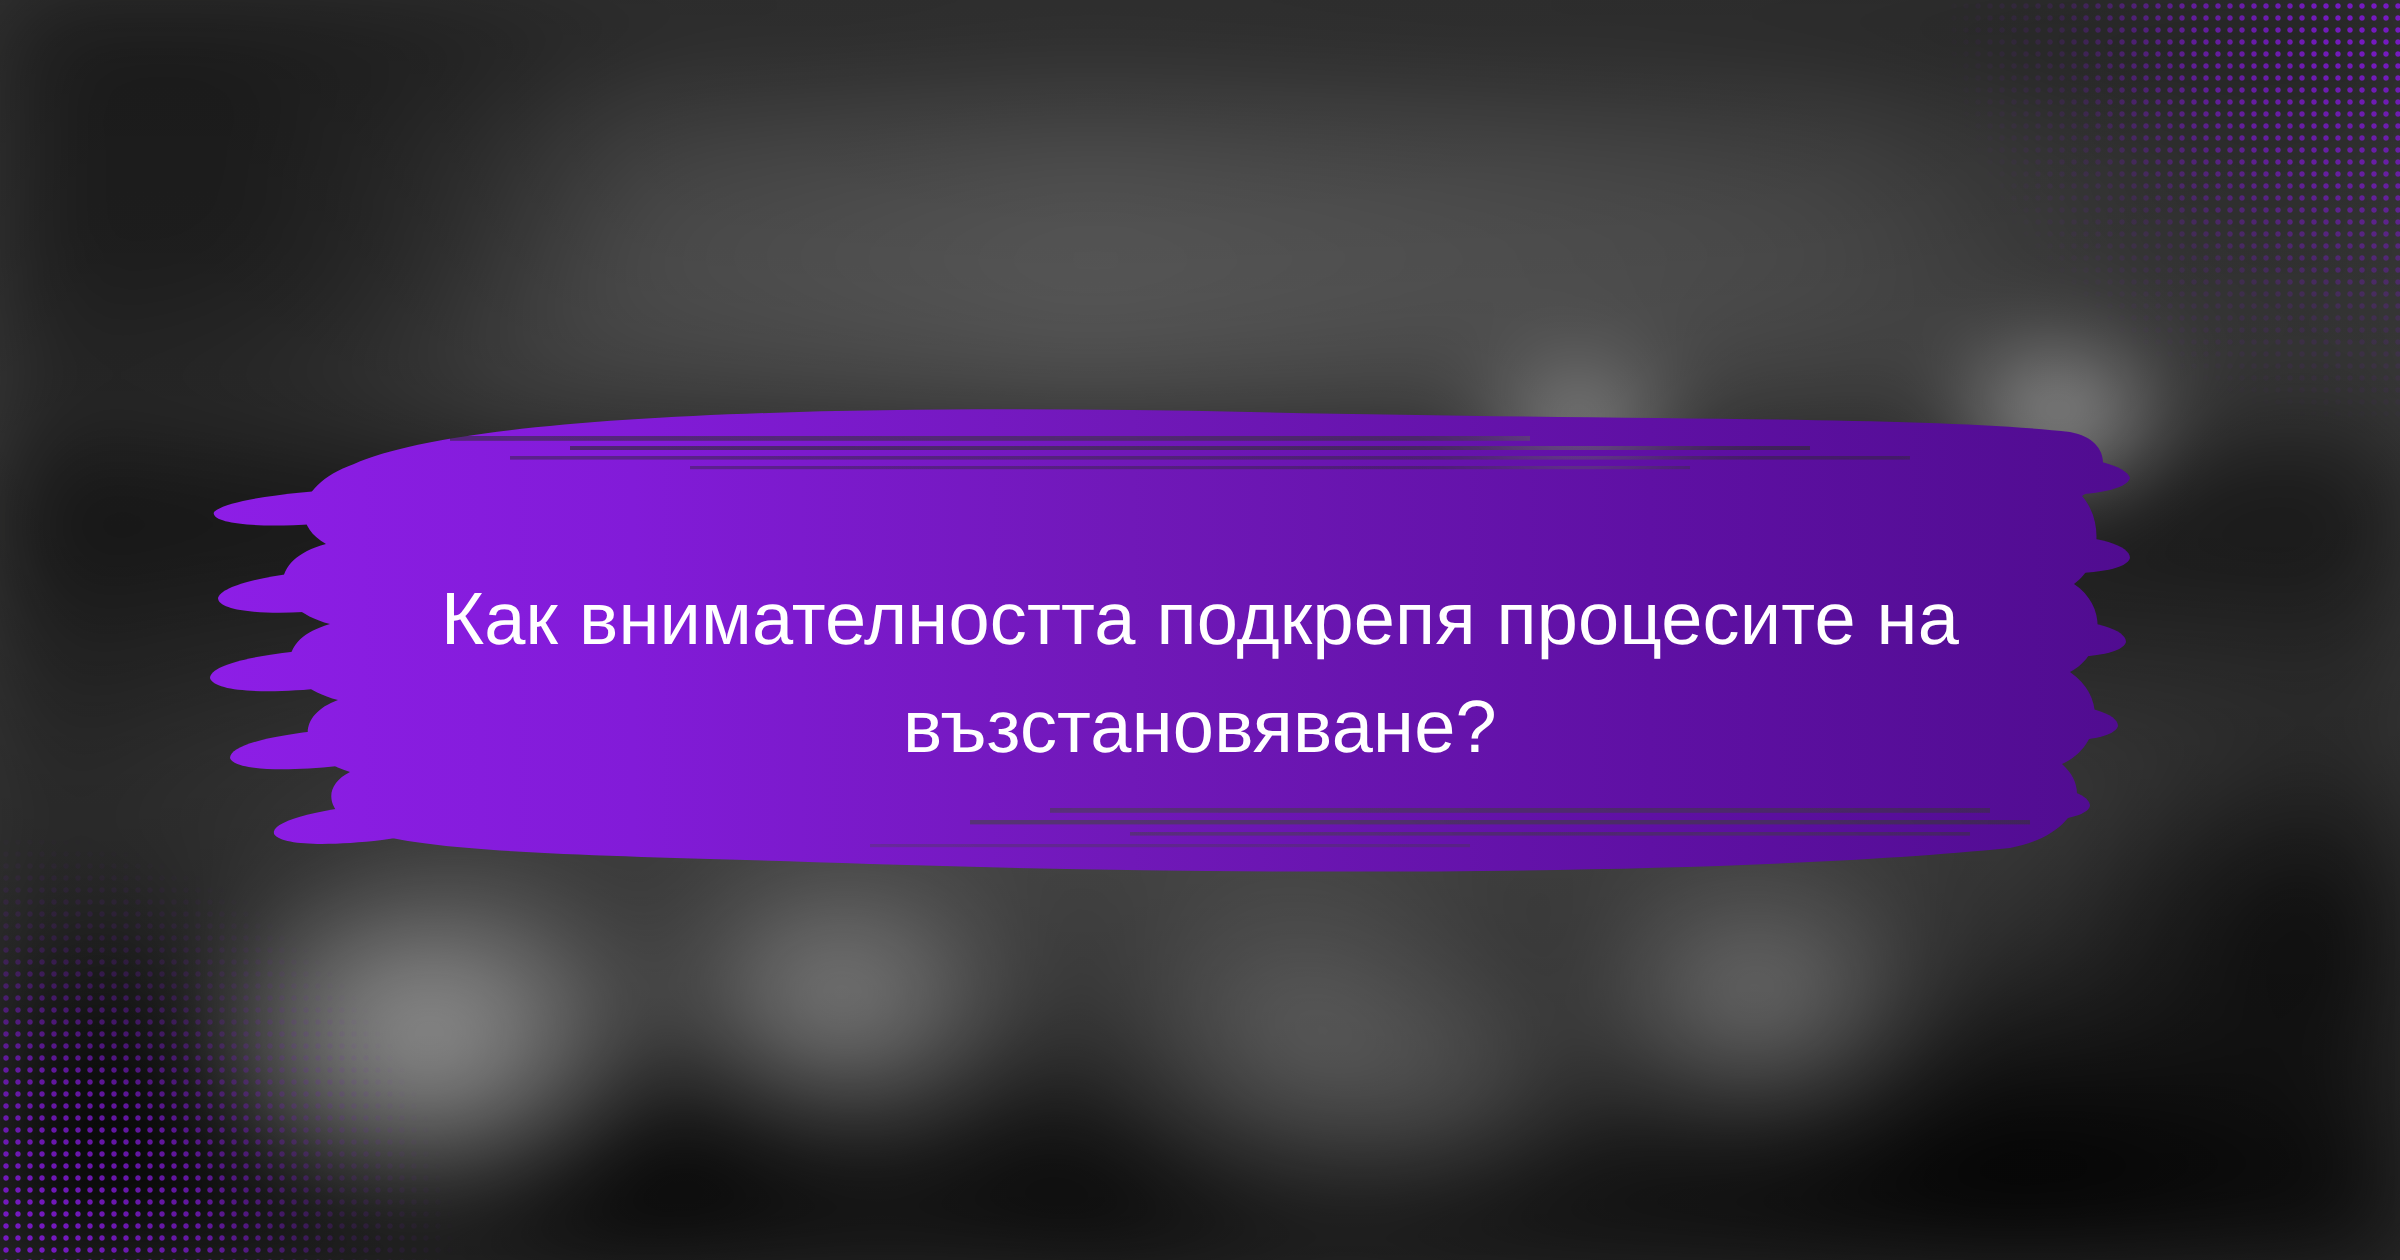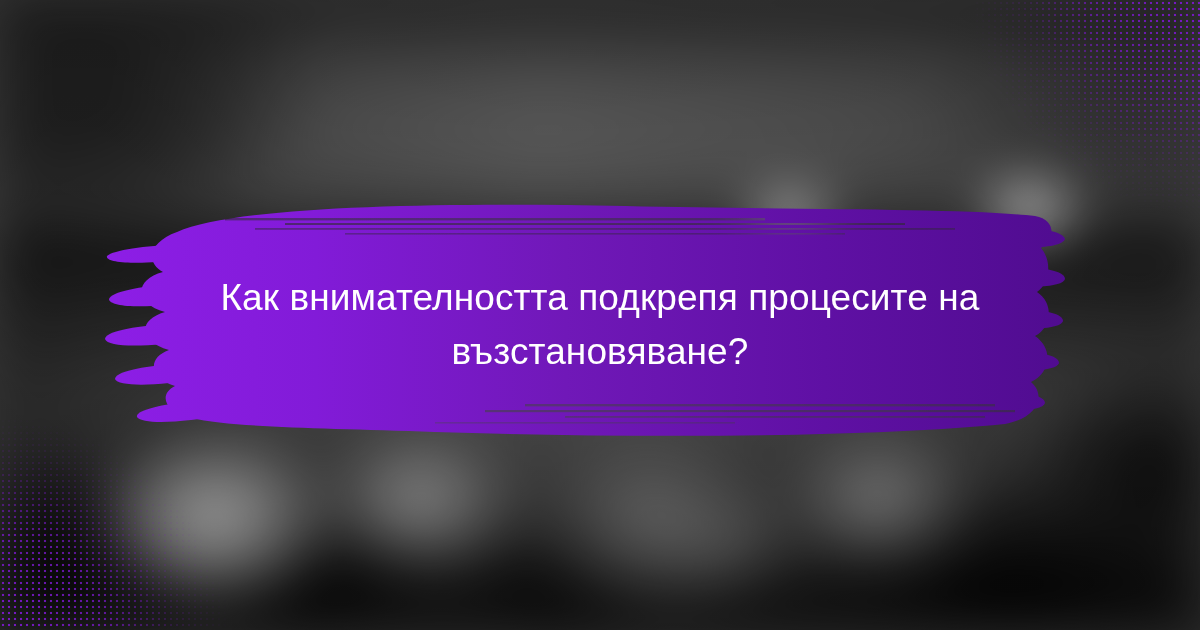--- a/index.html
+++ b/index.html
@@ -96,21 +96,21 @@
     top:192px;
     width:960px;
     height:252px;
   }
   .brush-svg { position:absolute; inset:0; width:100%; height:100%; display:block; }
 
   
   .headline {
     position:absolute;
     left:0; right:0;
-    top:271px;
+    top:283px;
     text-align:center;
     color:#ffffff;
     font-family:"Liberation Sans", sans-serif;
     font-size:37px;
     font-weight:400;
     line-height:54px;
     letter-spacing:0.1px;
     padding:0 190px;
     white-space:pre-line;
   }

